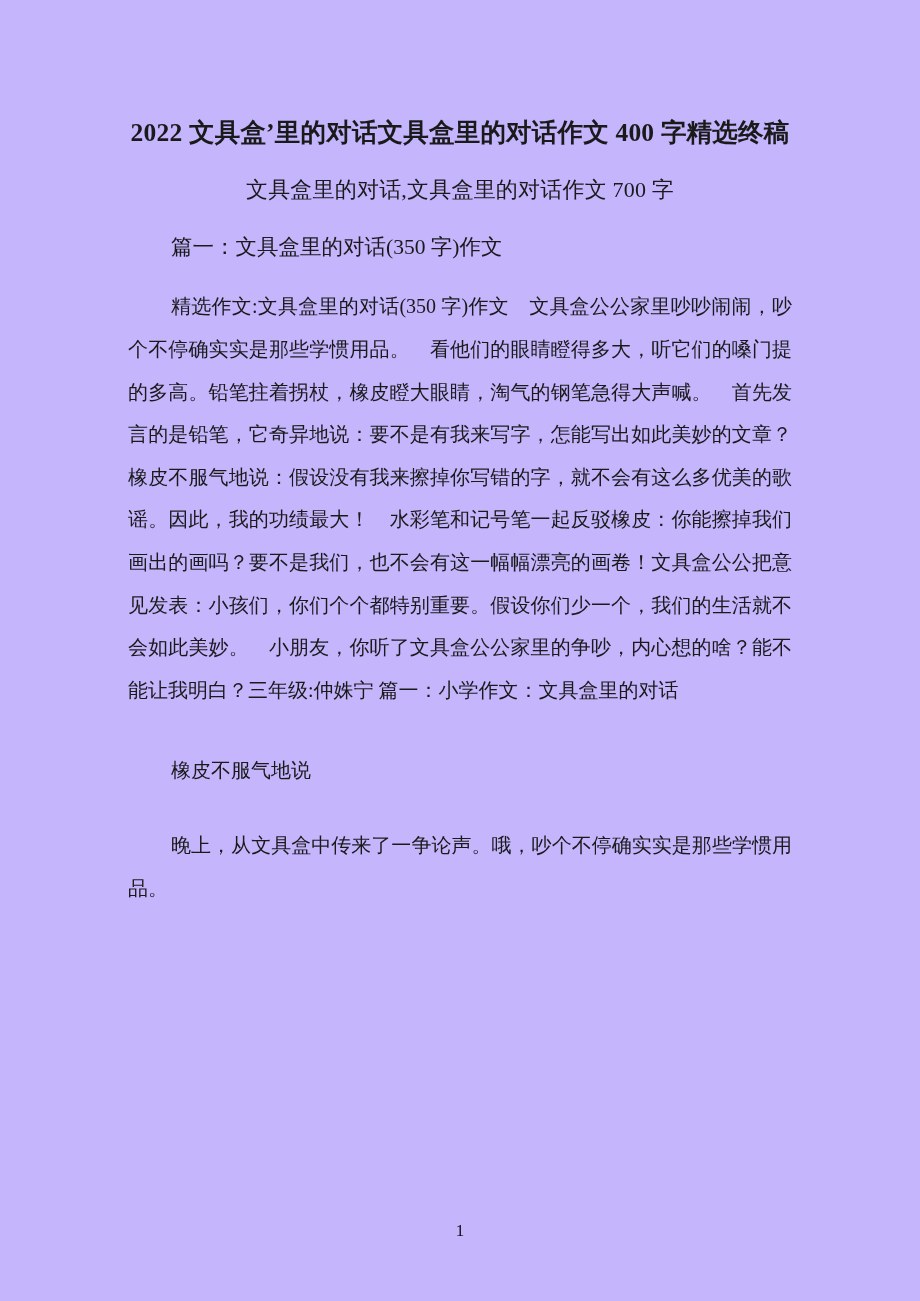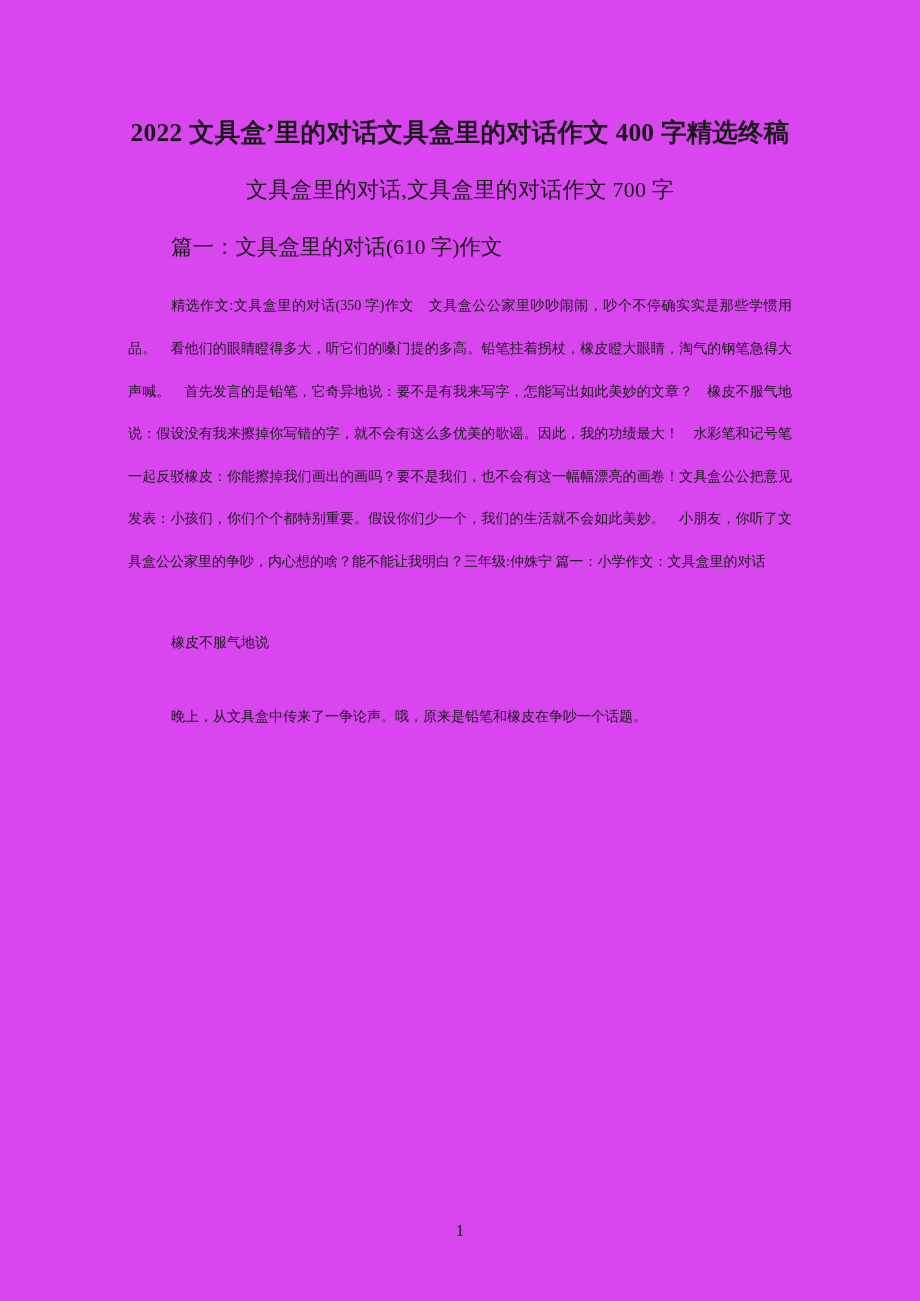--- a/index.html
+++ b/index.html
@@ -7,21 +7,21 @@
     margin: 0;
     padding: 0;
     background: #ffffff;
   }
 
   .page {
     position: relative;
     width: 920px;
     height: 1301px;
     margin: 0 auto;
-    background: #d946ef;
+    background: #c4b5fd;
     overflow: hidden;
     font-family: "Liberation Serif", "DejaVu Serif", serif;
     color: #1a1a1a;
     -webkit-font-smoothing: antialiased;
   }
 
   .content {
     position: absolute;
     left: 128px;
     top: 0;
@@ -58,21 +58,21 @@
     font-size: 21.5px;
     font-weight: normal;
     line-height: 1.4;
     text-indent: 43px;
     text-align: left;
   }
 
   
   .body-para {
     margin: 0;
-    font-size: 14px;
+    font-size: 20px;
     font-weight: normal;
     line-height: 42.6px;
     text-align: justify;
     text-justify: inter-character;
     text-indent: 43px;
     word-break: break-all;
   }
 
   .body-para.lead {
     padding-top: 23px;
@@ -103,25 +103,25 @@
 <body>
 
 <div class="page">
 
   <div class="content">
 
     <h1 class="doc-title">2022 文具盒’里的对话文具盒里的对话作文 400 字精选终稿</h1>
 
     <h2 class="doc-subtitle">文具盒里的对话,文具盒里的对话作文 700 字</h2>
 
-    <h3 class="section-heading">篇一：文具盒里的对话(610 字)作文</h3>
+    <h3 class="section-heading">篇一：文具盒里的对话(350 字)作文</h3>
 
     <p class="body-para lead">精选作文:文具盒里的对话(350 字)作文　文具盒公公家里吵吵闹闹，吵个不停确实实是那些学惯用品。　看他们的眼睛瞪得多大，听它们的嗓门提的多高。铅笔拄着拐杖，橡皮瞪大眼睛，淘气的钢笔急得大声喊。　首先发言的是铅笔，它奇异地说：要不是有我来写字，怎能写出如此美妙的文章？　橡皮不服气地说：假设没有我来擦掉你写错的字，就不会有这么多优美的歌谣。因此，我的功绩最大！　水彩笔和记号笔一起反驳橡皮：你能擦掉我们画出的画吗？要不是我们，也不会有这一幅幅漂亮的画卷！文具盒公公把意见发表：小孩们，你们个个都特别重要。假设你们少一个，我们的生活就不会如此美妙。　小朋友，你听了文具盒公公家里的争吵，内心想的啥？能不能让我明白？三年级:仲姝宁 篇一：小学作文：文具盒里的对话</p>
 
     <p class="body-para gap-large">橡皮不服气地说</p>
 
-    <p class="body-para gap-medium">晚上，从文具盒中传来了一争论声。哦，原来是铅笔和橡皮在争吵一个话题。</p>
+    <p class="body-para gap-medium">晚上，从文具盒中传来了一争论声。哦，吵个不停确实实是那些学惯用品。</p>
 
   </div>
 
   <div class="page-number">1</div>
 
 </div>
 
 </body></html>

